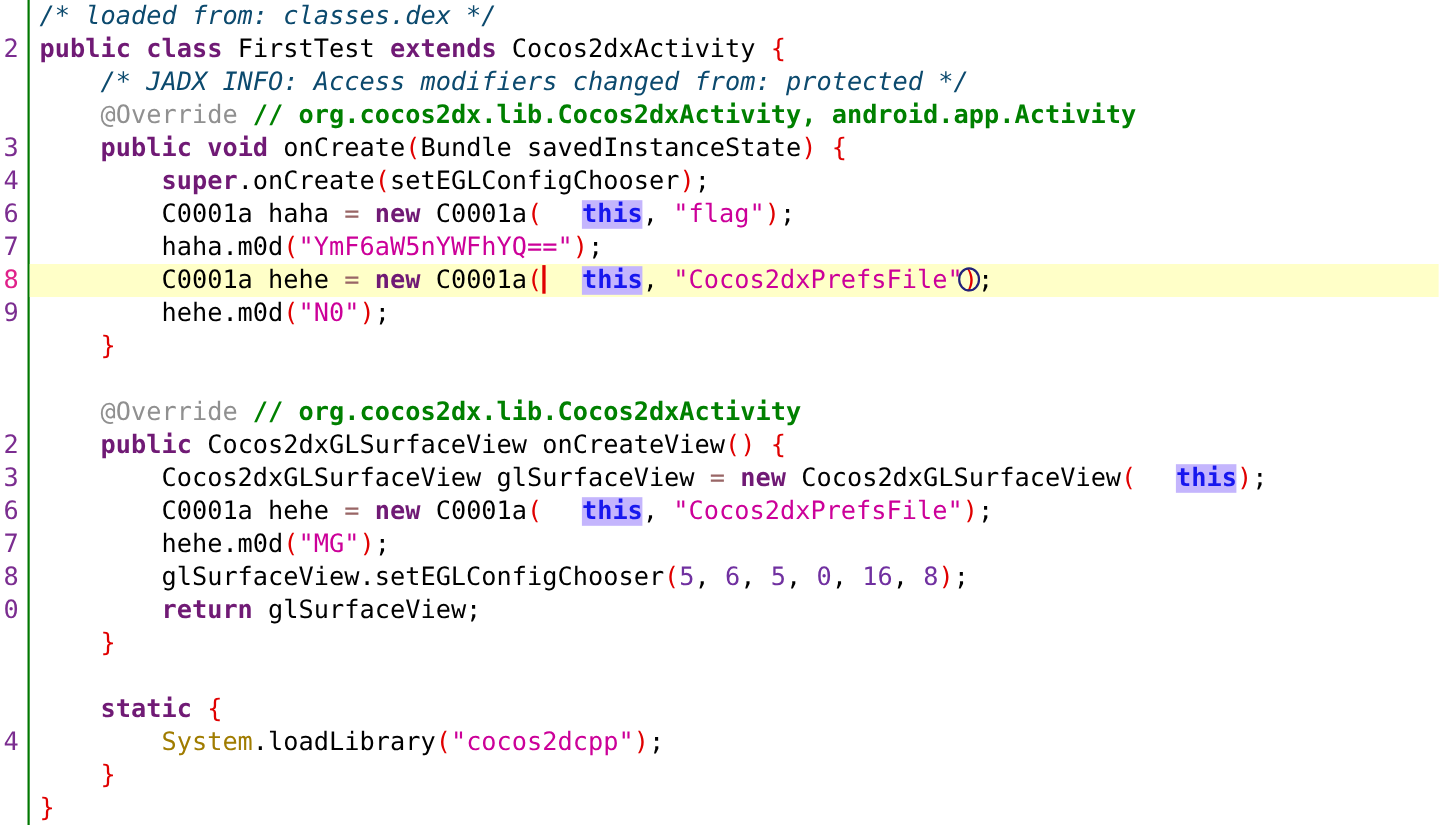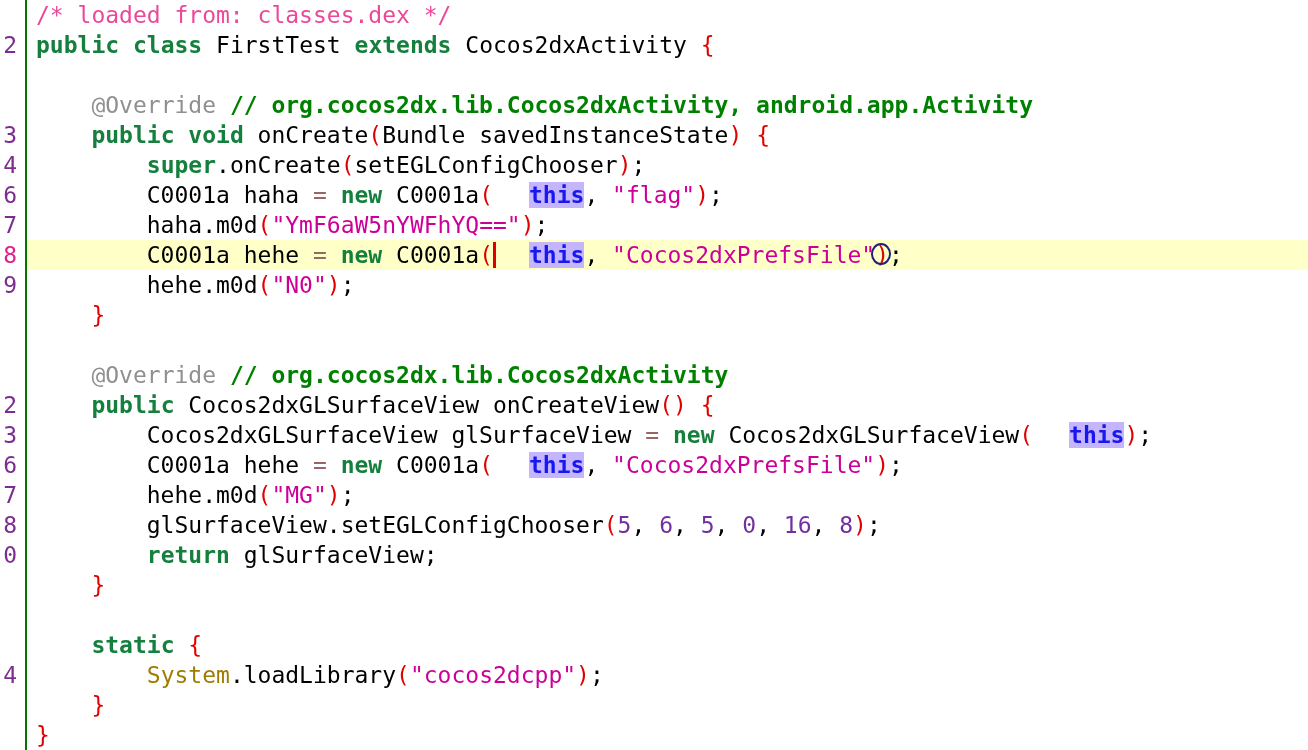--- a/index.html
+++ b/index.html
@@ -15,22 +15,22 @@
     flex:0 0 27px;width:27px;box-sizing:border-box;
     border-right:2px solid #007800;
     text-align:right;padding-right:8px;
     color:#7B2D90;overflow:hidden;white-space:pre;
     background:#ffffff;
   }
   .code{flex:1 1 auto;white-space:pre;padding-left:9px;overflow:hidden;}
   .line.current .code{background:#FFFFC8;}
   .line.current .gutter{color:#E0218A;}
   .t-p {color:#000000;}
-  .t-k {color:#15803d;font-weight:bold;}
-  .t-c {color:#ec4899;}
+  .t-k {color:#701a75;font-weight:bold;}
+  .t-c {color:#0c4a6e;font-style:italic;}
   .t-lc{color:#008000;font-weight:bold;}
   .t-s {color:#CC0099;}
   .t-r {color:#E00000;}
   .t-o {color:#996666;}
   .t-n {color:#7030A0;}
   .t-a {color:#909090;}
   .t-g {color:#A07C00;text-align:center;}
   .t-th{color:#1717EE;font-weight:bold;background:#c4b5fd;margin-left:36px;}
   .t-cur{
     display:inline-block;width:0;height:26px;
@@ -50,21 +50,21 @@
     <div class="line">
       <span class="gutter"></span>
       <span class="code"><span class="t-c">/* loaded from: classes.dex */</span></span>
     </div>
     <div class="line">
       <span class="gutter">2</span>
       <span class="code"><span class="t-k">public</span><span class="t-p"> </span><span class="t-k">class</span><span class="t-p"> FirstTest </span><span class="t-k">extends</span><span class="t-p"> Cocos2dxActivity </span><span class="t-r">{</span></span>
     </div>
     <div class="line">
       <span class="gutter"></span>
-      <span class="code"><span class="t-p">    </span></span>
+      <span class="code"><span class="t-p">    </span><span class="t-c">/* JADX INFO: Access modifiers changed from: protected */</span></span>
     </div>
     <div class="line">
       <span class="gutter"></span>
       <span class="code"><span class="t-p">    </span><span class="t-a">@Override</span><span class="t-p"> </span><span class="t-lc">// org.cocos2dx.lib.Cocos2dxActivity, android.app.Activity</span></span>
     </div>
     <div class="line">
       <span class="gutter">3</span>
       <span class="code"><span class="t-p">    </span><span class="t-k">public</span><span class="t-p"> </span><span class="t-k">void</span><span class="t-p"> onCreate</span><span class="t-r">(</span><span class="t-p">Bundle savedInstanceState</span><span class="t-r">)</span><span class="t-p"> </span><span class="t-r">{</span></span>
     </div>
     <div class="line">

